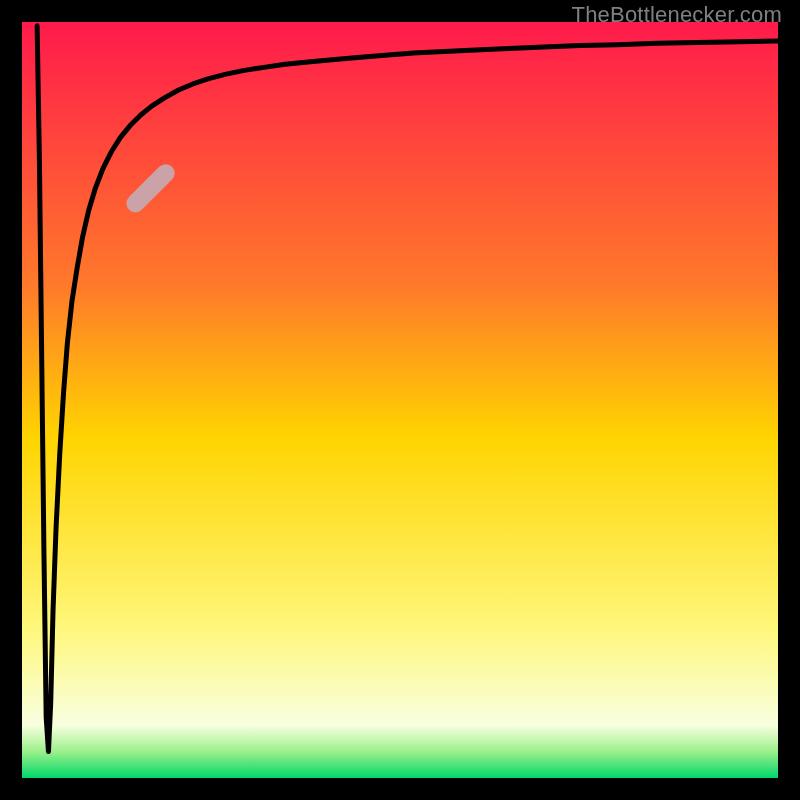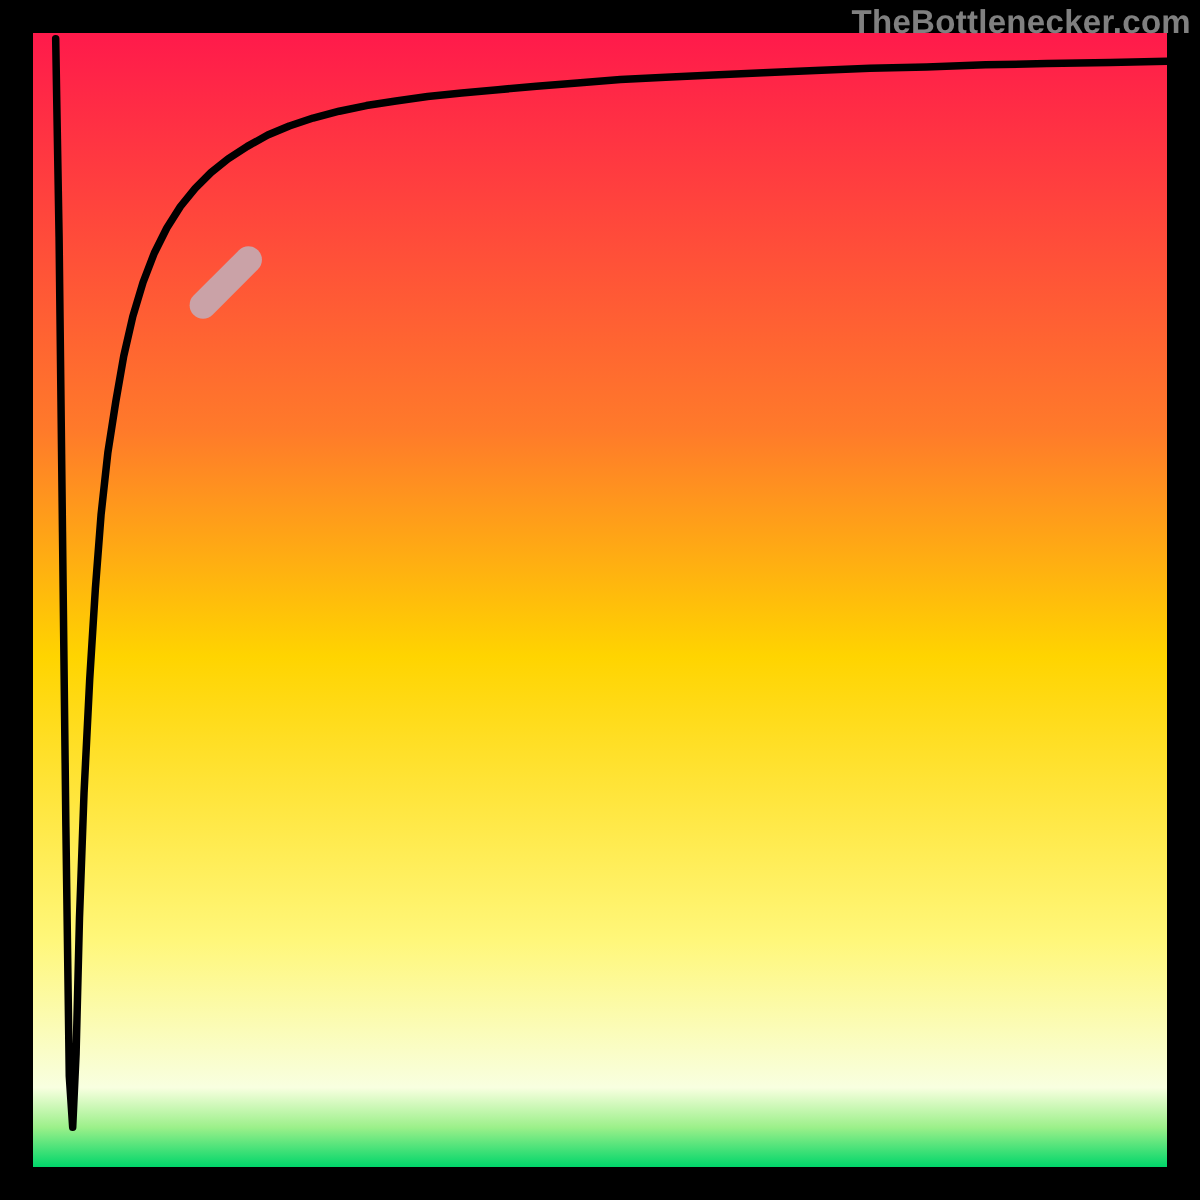--- a/index.html
+++ b/index.html
@@ -14,24 +14,24 @@
     position: relative;
     width: 800px;
     height: 800px;
   }
   svg {
     display: block;
   }
   .watermark {
     position: absolute;
     top: 2px;
-    right: 6px;
+    right: 18px;
     color: #808080;
     font-size: 22px;
-    font-weight: 700;
+    font-weight: 400;
     letter-spacing: 0.2px;
   }
 </style>
 </head>
 <body>
 
 <div class="stage">
   <svg id="chart-svg" width="800" height="800" viewBox="0 0 800 800">
     <defs>
       <linearGradient id="bg-grad" x1="0" y1="0" x2="0" y2="1">

